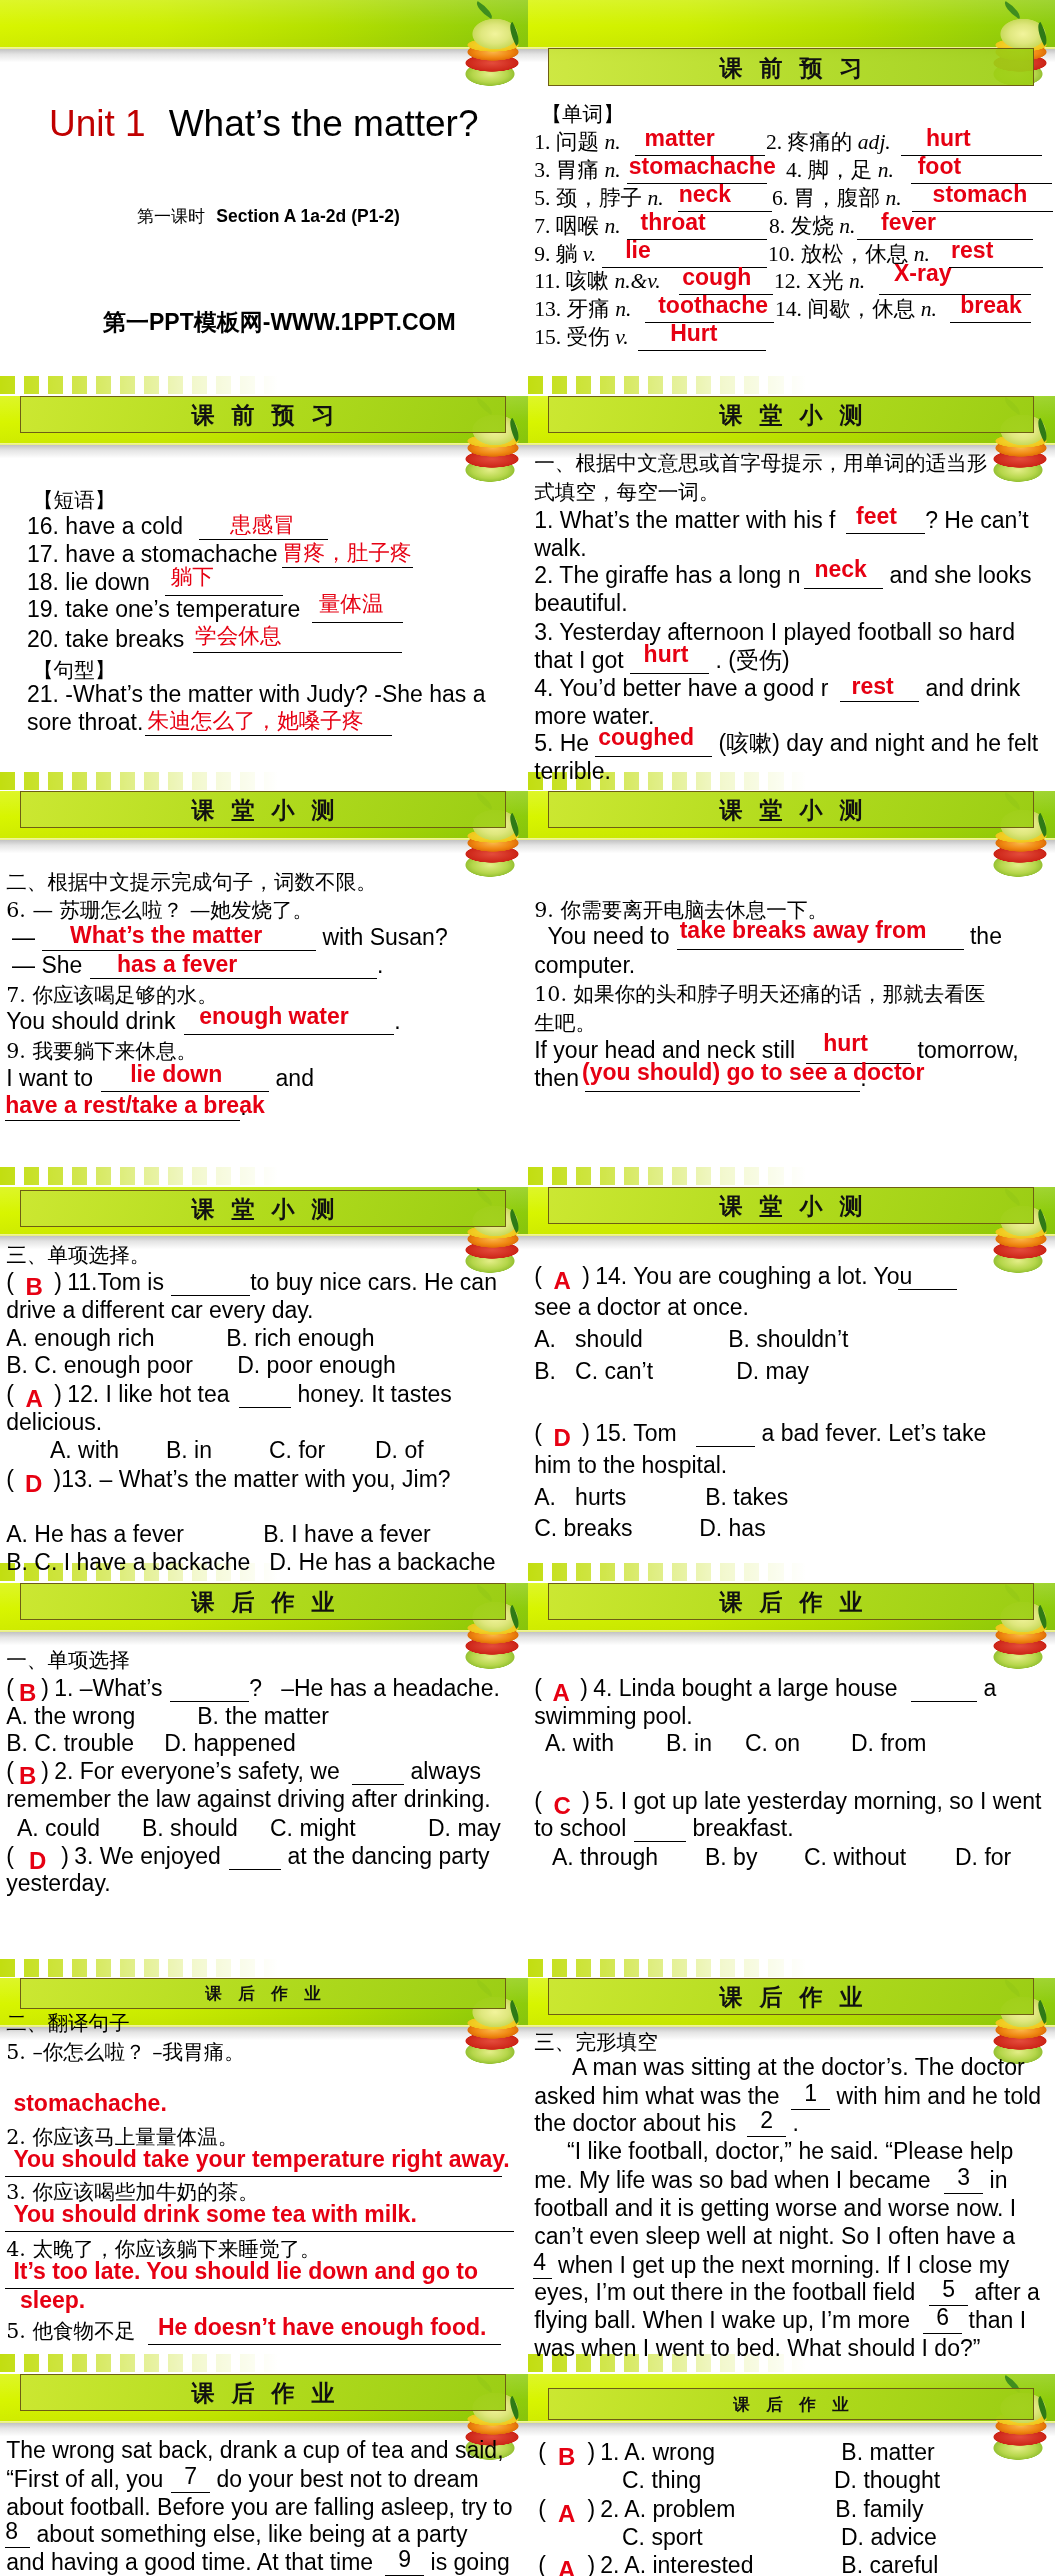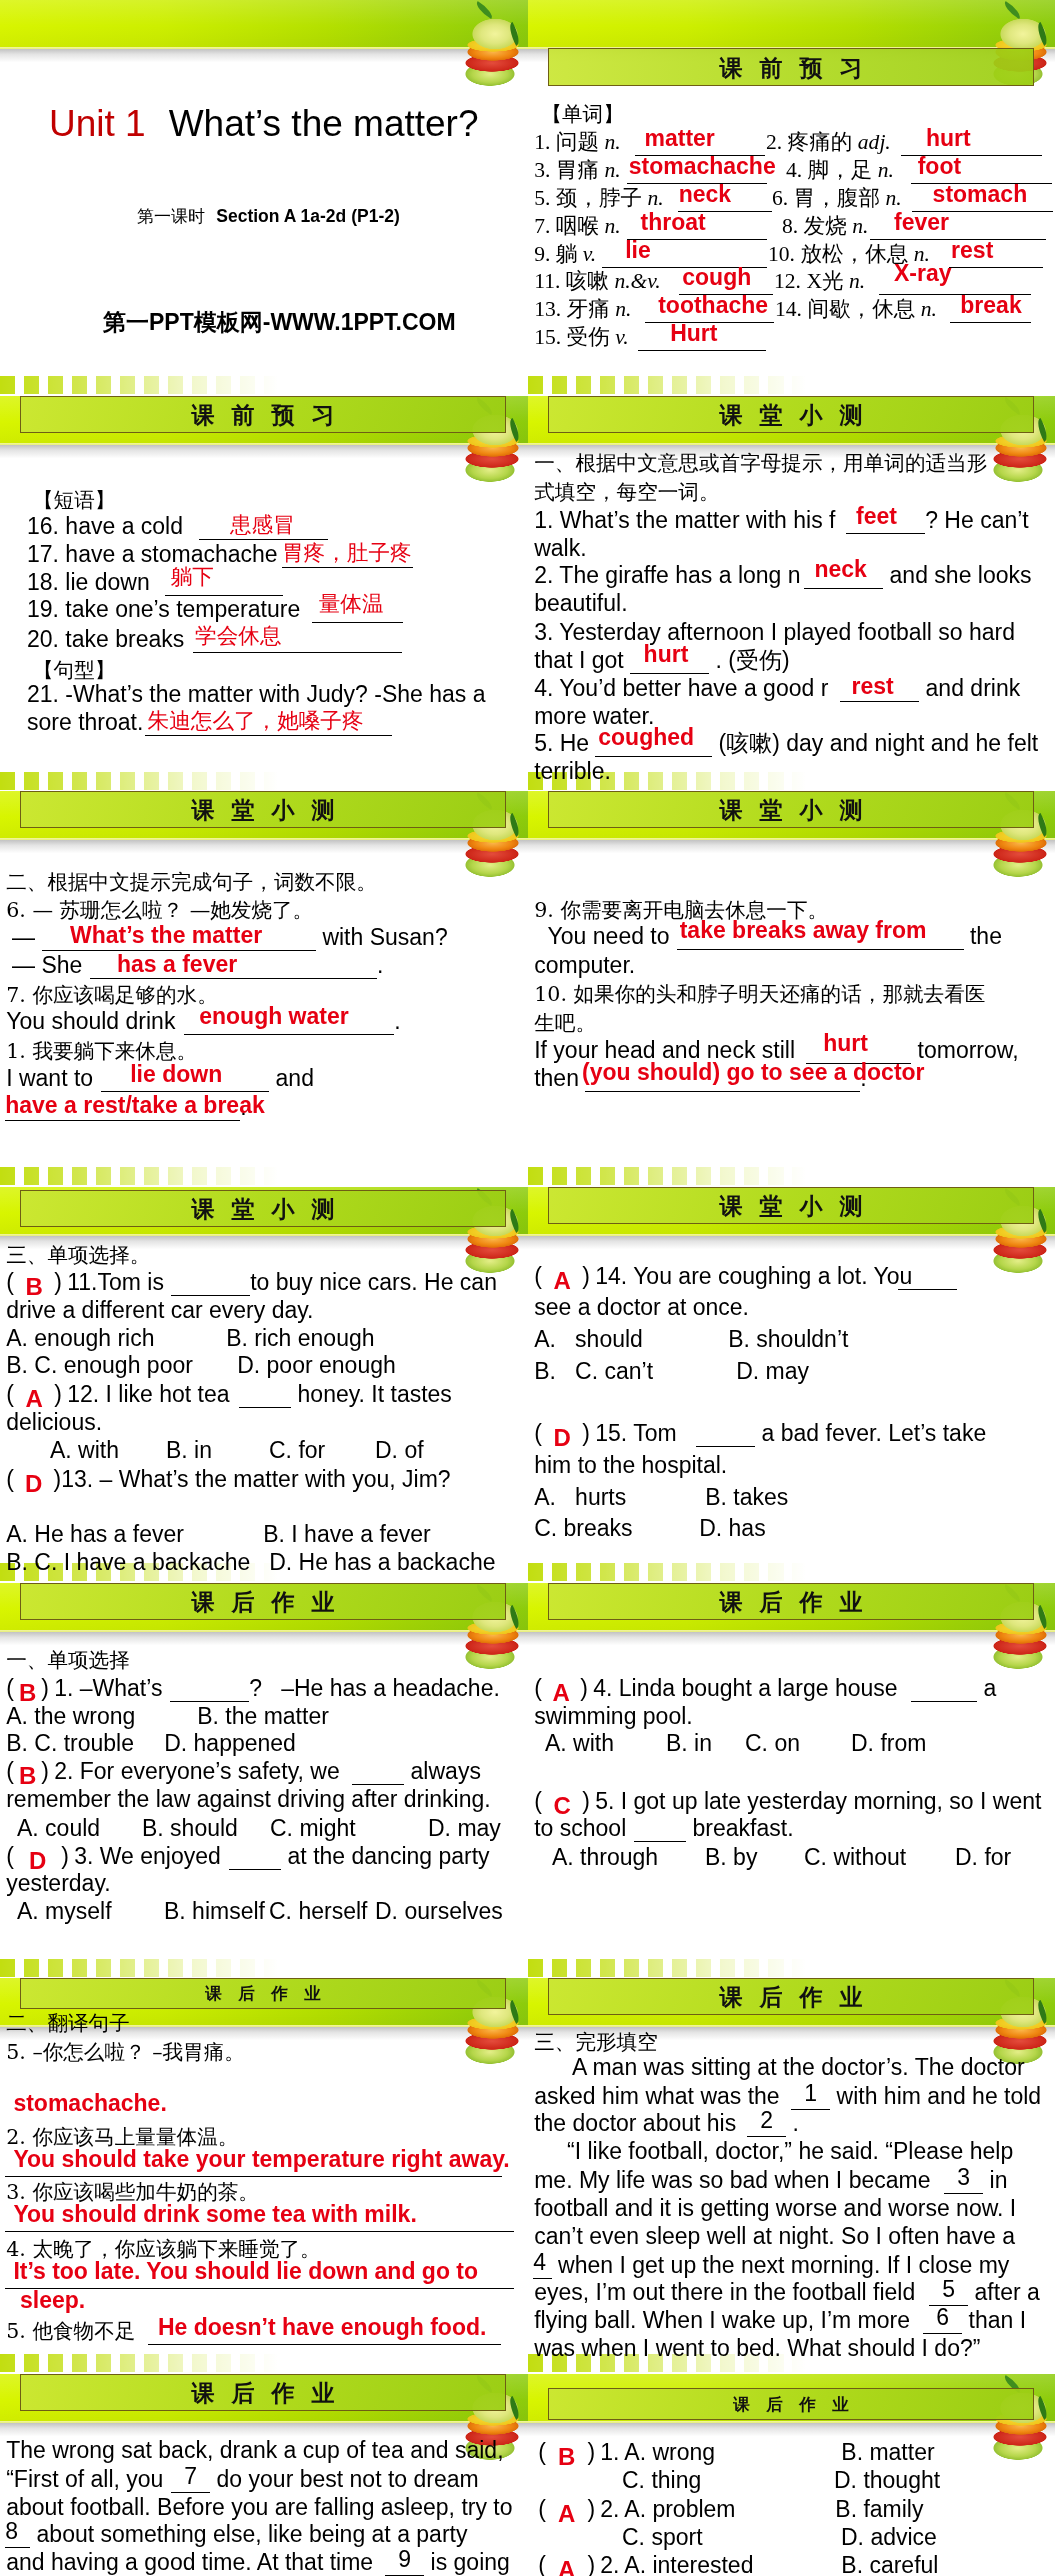--- a/index.html
+++ b/index.html
@@ -62,21 +62,21 @@
  <div class="bn" style="top:48px;height:38px;line-height:37px">课前预习</div>
  <div class="l cn" style="left:13.4px;top:101px">【单词】</div>
 
  <div class="l sf voc" style="left:6.2px;top:129px"><span class="w" style="width:101px"><span>1. 问题</span> <i>n.</i></span><span class="b" style="width:130px"><span class="a" style="left:9.3px">matter</span></span></div>
  <div class="l sf voc" style="left:238px;top:129px"><span class="w" style="width:135px"><span>2. 疼痛的</span> <i>adj.</i></span><span class="b" style="width:141px"><span class="a" style="left:25px">hurt</span></span></div>
  <div class="l sf voc" style="left:6.2px;top:157px"><span class="w" style="width:93px"><span>3. 胃痛</span> <i>n.</i></span><span class="b" style="width:140px"><span class="a" style="left:1.5px">stomachache</span></span></div>
  <div class="l sf voc" style="left:258px;top:157px"><span class="w" style="width:125px"><span>4. 脚，足</span> <i>n.</i></span><span class="b" style="width:141px"><span class="a" style="left:6.7px">foot</span></span></div>
  <div class="l sf voc" style="left:6.2px;top:185px"><span class="w" style="width:144px"><span>5. 颈，脖子</span> <i>n.</i></span><span class="b" style="width:94px"><span class="a" style="left:0.5px">neck</span></span></div>
  <div class="l sf voc" style="left:244px;top:185px"><span class="w" style="width:140px"><span>6. 胃，腹部</span> <i>n.</i></span><span class="b" style="width:141px"><span class="a" style="left:20.6px">stomach</span></span></div>
  <div class="l sf voc" style="left:6.2px;top:213px"><span class="w" style="width:93px"><span>7. 咽喉</span> <i>n.</i></span><span class="b" style="width:140px"><span class="a" style="left:13.4px">throat</span></span></div>
- <div class="l sf voc" style="left:254px;top:213px"><span class="w" style="width:88px"><span>8. 发烧</span> <i>n.</i></span><span class="b" style="width:176px"><span class="a" style="left:24px">fever</span></span></div>
+ <div class="l sf voc" style="left:241px;top:213px"><span class="w" style="width:88px"><span>8. 发烧</span> <i>n.</i></span><span class="b" style="width:176px"><span class="a" style="left:24px">fever</span></span></div>
  <div class="l sf voc" style="left:6.2px;top:241px"><span class="w" style="width:68px"><span>9. 躺</span> <i>v.</i></span><span class="b" style="width:165px"><span class="a" style="left:23px">lie</span></span></div>
  <div class="l sf voc" style="left:240px;top:241px"><span class="w" style="width:181px"><span>10. 放松，休息</span> <i>n.</i></span><span class="b" style="width:94px"><span class="a" style="left:2.1px">rest</span></span></div>
  <div class="l sf voc" style="left:6.2px;top:268px"><span class="w" style="width:145px"><span>11. 咳嗽</span> <i>n.&amp;v.</i></span><span class="b" style="width:94px"><span class="a" style="left:3.1px">cough</span></span></div>
  <div class="l sf voc" style="left:246px;top:268px"><span class="w" style="width:105px"><span>12. X光</span> <i>n.</i></span><span class="b" style="width:152px"><span class="a" style="left:15px;bottom:9.3px">X-ray</span></span></div>
  <div class="l sf voc" style="left:6.2px;top:296px"><span class="w" style="width:111px"><span>13. 牙痛</span> <i>n.</i></span><span class="b" style="width:129px"><span class="a" style="left:13px">toothache</span></span></div>
  <div class="l sf voc" style="left:247px;top:296px"><span class="w" style="width:175px"><span>14. 间歇，休息</span> <i>n.</i></span><span class="b" style="width:81px"><span class="a" style="left:10.3px">break</span></span></div>
  <div class="l sf voc" style="left:6.2px;top:324px"><span class="w" style="width:104px"><span>15. 受伤</span> <i>v.</i></span><span class="b" style="width:128px"><span class="a" style="left:32px">Hurt</span></span></div>
 </div>
 
 <div class="s" style="left:0;top:396px">
@@ -118,21 +118,21 @@
  <div class="band"></div>
  <div class="fruit"></div>
  <div class="sq"></div>
  <div class="bn" style="top:0">课堂小测</div>
  <div class="l cn" style="top:78px">二、根据中文提示完成句子，词数不限。</div>
  <div class="l cn" style="top:106px">6. — 苏珊怎么啦？  —她发烧了。</div>
  <div class="l" style="left:12px;top:133px"><span class="w" style="width:30px">— </span><span class="b" style="width:274px"><span class="a" style="left:28px;bottom:3.1px">What’s  the matter</span></span><span> with Susan?</span></div>
  <div class="l" style="left:12px;top:161px"><span class="w" style="width:78px">— She </span><span class="b" style="width:287px"><span class="a" style="left:27px;bottom:2.1px">has a fever</span></span><span>.</span></div>
  <div class="l cn" style="top:191px">7. 你应该喝足够的水。</div>
  <div class="l" style="top:217px"><span class="w" style="width:178px">You should drink </span><span class="b" style="width:210px"><span class="a" style="left:15px;bottom:6.2px">enough water</span></span><span>.</span></div>
- <div class="l cn" style="top:247px">1. 我要躺下来休息。</div>
+ <div class="l cn" style="top:247px">9. 我要躺下来休息。</div>
  <div class="l" style="top:274px"><span class="w" style="width:95px">I want to </span><span class="b" style="width:168px"><span class="a" style="left:29px;bottom:5.2px">lie down</span></span><span> and</span></div>
  <div class="l" style="left:5.2px;top:303px"><span class="b" style="width:235px"><span class="a" style="left:0;bottom:3.1px">have a rest/take a break</span></span><span>.</span></div>
 </div>
 
 <div class="s" style="left:528px;top:791px">
  <div class="band"></div>
  <div class="fruit"></div>
  <div class="sq"></div>
  <div class="bn" style="top:0">课堂小测</div>
  <div class="l cn" style="top:106px">9. 你需要离开电脑去休息一下。</div>
@@ -216,21 +216,20 @@
         <span class="pc">)</span>
       </span><span class="w" style="width:298px">2. For everyone’s safety, we </span><span class="b" style="width:52px"></span><span> always</span></div>
  <div class="l" style="left:17px;top:232px"><span class="w" style="width:125px">A. could</span><span class="w" style="width:128px">B. should</span><span class="w" style="width:158px">C. might</span><span>D. may</span></div>
  <div class="l" style="top:203px">remember the law against driving after drinking.</div>
  <div class="l" style="top:260px"><span class="pg" style="width:68px">
         <span>(</span>
         <span class="ch">D</span>
         <span class="pc">)</span>
       </span><span class="w" style="width:155px">3. We enjoyed </span><span class="b" style="width:52px"></span><span> at the dancing party</span></div>
  <div class="l" style="top:287px">yesterday.</div>
- <div class="l" style="left:17px;top:315px"><span class="w" style="width:147px">A. myself</span><span class="w" style="width:105px">B. himself</span><span class="w" style="width:106px">C. herself</span><span>D. ourselves</span></div>
 </div>
 
 <div class="s" style="left:528px;top:1583px">
  <div class="band"></div>
  <div class="fruit"></div>
  <div class="sq"></div>
  <div class="bn" style="top:0">课后作业</div>
  <div class="l" style="top:92px"><span class="pg" style="width:59px">
         <span>(</span>
         <span class="ch">A</span>

